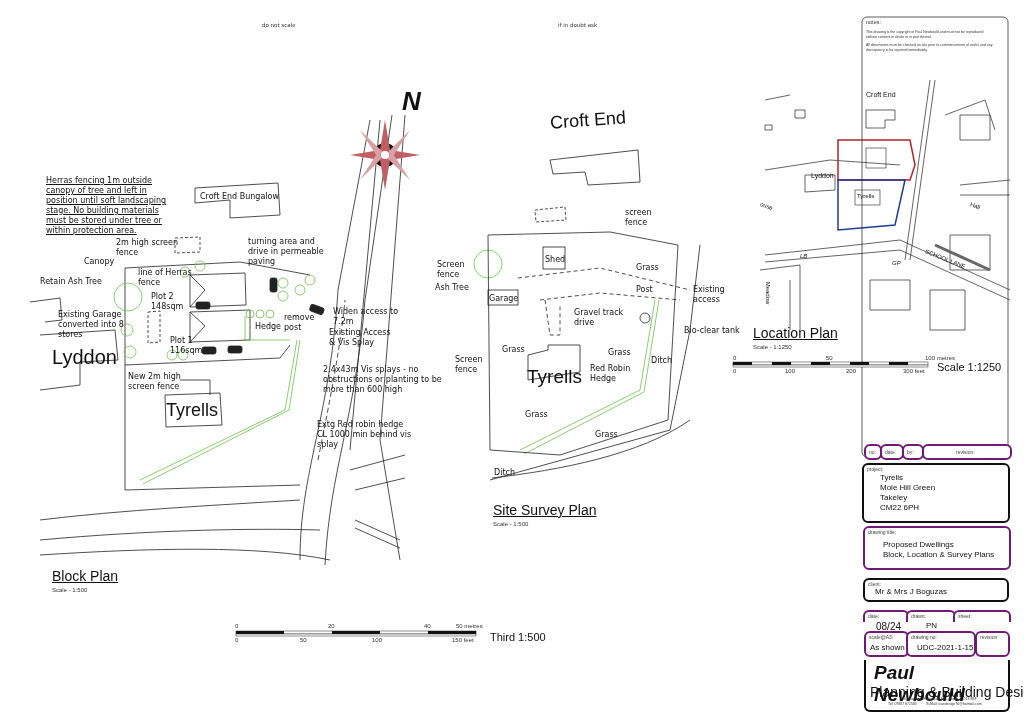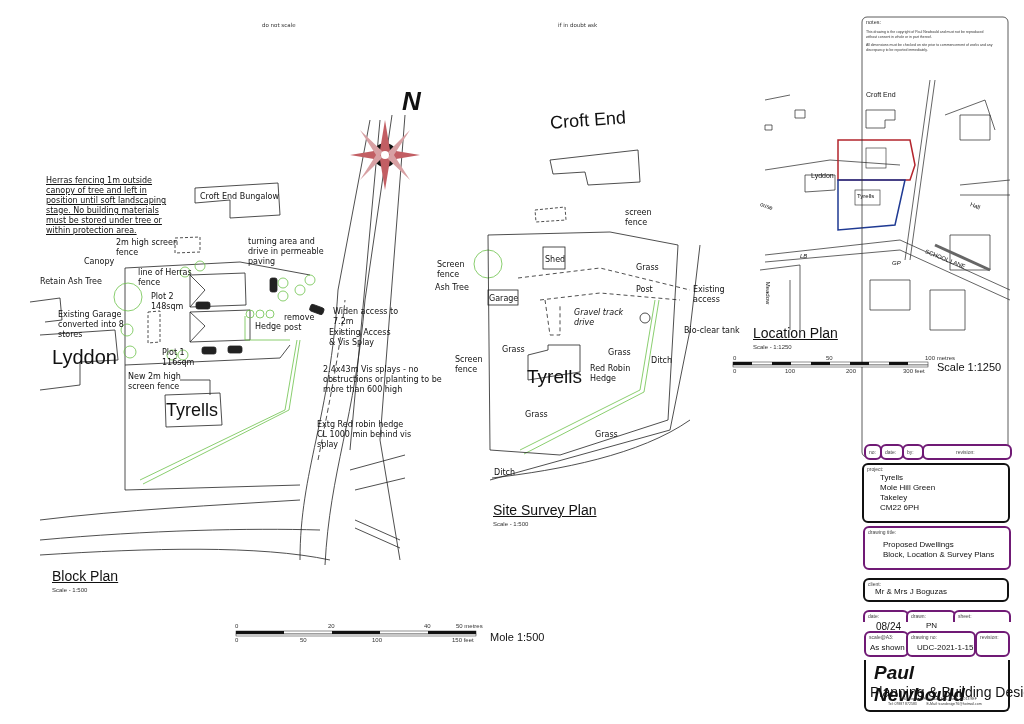--- a/index.html
+++ b/index.html
@@ -177,21 +177,21 @@
 paving</div>
 <div class="abs cad" style="left:84px;top:257px;">Canopy</div>
 <div class="abs cad" style="left:138px;top:268px;">line of Herras
 fence</div>
 <div class="abs cad" style="left:40px;top:277px;">Retain Ash Tree</div>
 <div class="abs cad" style="left:151px;top:292px;">Plot 2
 148sqm</div>
 <div class="abs cad" style="left:58px;top:310px;">Existing Garage
 converted into 8
 stores</div>
-<div class="abs cad" style="left:162px;top:336px;margin-top:12px;">Plot 1
+<div class="abs cad" style="left:170px;top:336px;">Plot 1
 116sqm</div>
 <div class="abs cad" style="left:255px;top:322px;">Hedge</div>
 <div class="abs cad" style="left:284px;top:313px;">remove
 post</div>
 <div class="abs cad" style="left:333px;top:307px;">Widen access to
 7.2m</div>
 <div class="abs cad" style="left:329px;top:328px;">Existing Access
 &amp; Vis Splay</div>
 <div class="abs" style="left:52px;top:346px;font-size:20px;">Lyddon</div>
 <div class="abs cad" style="left:128px;top:372px;">New 2m high
@@ -208,35 +208,35 @@
 <div class="abs scale-note" style="left:52px;top:587px;">Scale - 1:500</div>
 
 <div class="abs scale-note" style="left:235px;top:623px;">0</div>
 <div class="abs scale-note" style="left:328px;top:623px;">20</div>
 <div class="abs scale-note" style="left:424px;top:623px;">40</div>
 <div class="abs scale-note" style="left:456px;top:623px;">50 metres</div>
 <div class="abs scale-note" style="left:235px;top:637px;">0</div>
 <div class="abs scale-note" style="left:300px;top:637px;">50</div>
 <div class="abs scale-note" style="left:372px;top:637px;">100</div>
 <div class="abs scale-note" style="left:452px;top:637px;">150 feet</div>
-<div class="abs" style="left:490px;top:631px;font-size:11px;">Mole 1:500</div>
+<div class="abs" style="left:490px;top:631px;font-size:11px;">Third 1:500</div>
 
 <div class="abs" style="left:550px;top:110px;font-size:18px;transform:rotate(-4deg);">Croft End</div>
 <div class="abs cad" style="left:625px;top:208px;">screen
 fence</div>
 <div class="abs cad" style="left:437px;top:260px;">Screen
 fence</div>
 <div class="abs cad" style="left:435px;top:283px;">Ash Tree</div>
 <div class="abs cad" style="left:545px;top:255px;">Shed</div>
 <div class="abs cad" style="left:636px;top:263px;">Grass</div>
 <div class="abs cad" style="left:636px;top:285px;">Post</div>
 <div class="abs cad" style="left:693px;top:285px;">Existing
 access</div>
 <div class="abs cad" style="left:489px;top:294px;">Garage</div>
-<div class="abs cad" style="left:574px;top:308px;font-style:italic;">Gravel track
+<div class="abs cad" style="left:574px;top:308px;">Gravel track
 drive</div>
 <div class="abs cad" style="left:684px;top:326px;">Bio-clear tank</div>
 <div class="abs cad" style="left:502px;top:345px;">Grass</div>
 <div class="abs cad" style="left:608px;top:348px;">Grass</div>
 <div class="abs cad" style="left:455px;top:355px;">Screen
 fence</div>
 <div class="abs" style="left:527px;top:366px;font-size:19px;">Tyrells</div>
 <div class="abs cad" style="left:590px;top:364px;">Red Robin
 Hedge</div>
 <div class="abs cad" style="left:651px;top:356px;">Ditch</div>

